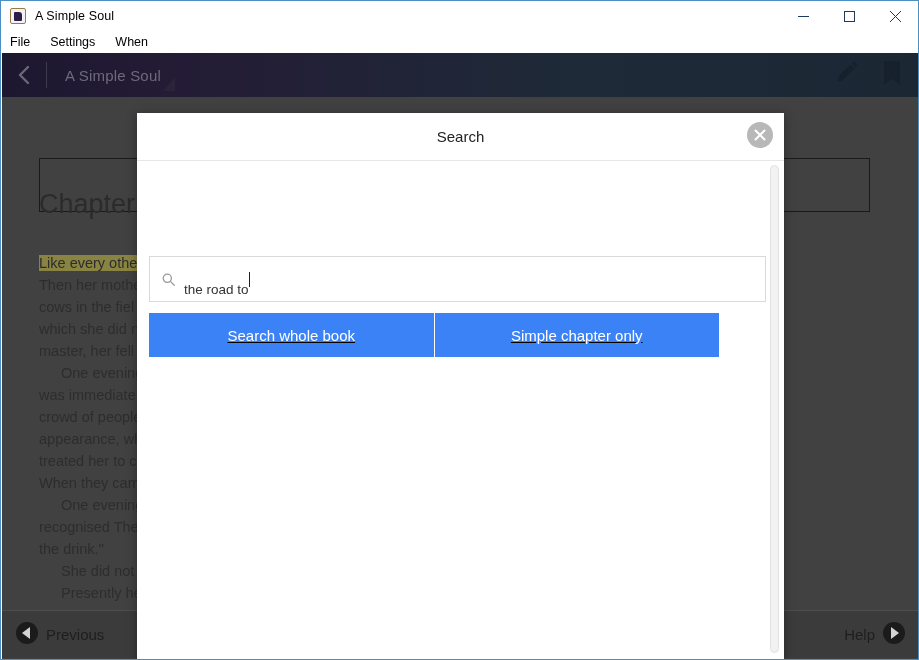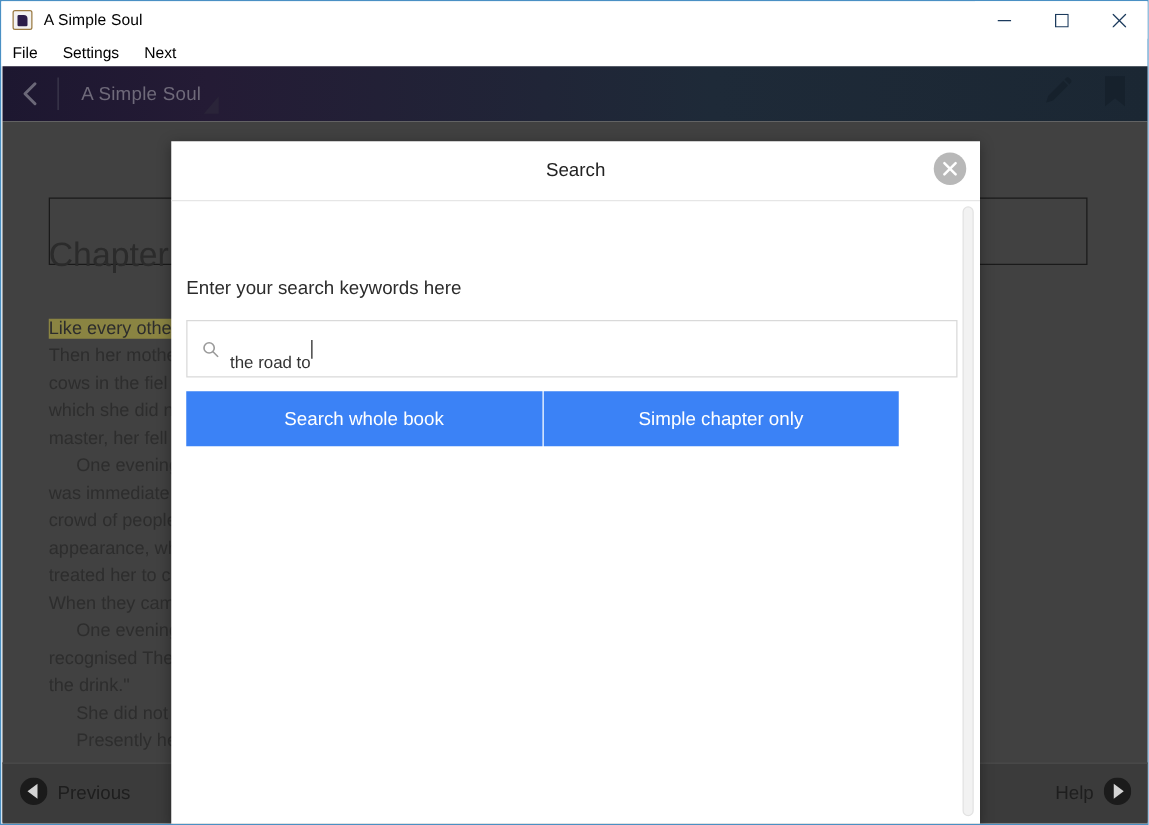--- a/index.html
+++ b/index.html
@@ -270,20 +270,21 @@
     background: #222222;
     vertical-align: -2px;
     margin-left: 0px;
   }
   #dialog-buttons {
     position: absolute;
     left: 12px; top: 152px;
     width: 570px;
     display: flex;
     gap: 1px;
+    text-decoration: underline;
   }
   .dlg-btn {
     flex: 1;
     height: 44px;
     background: #3b82f6;
     color: #ffffff;
     font-size: 15px;
     border: none;
     font-family: "Liberation Sans", sans-serif;
     cursor: pointer;
@@ -327,21 +328,21 @@
             <line x1="0" y1="0" x2="11" y2="11" stroke="#1b3a5c" stroke-width="1"></line>
             <line x1="11" y1="0" x2="0" y2="11" stroke="#1b3a5c" stroke-width="1"></line>
           </svg>
       </div>
     </div>
   </div>
 
   <div id="menubar">
     <div class="menu-item">File</div>
     <div class="menu-item">Settings</div>
-    <div class="menu-item">Next</div>
+    <div class="menu-item">When</div>
   </div>
 
   <div id="reader-header">
     <div id="back-chevron">
       <svg width="14" height="20" viewBox="0 0 14 20">
           <polyline points="11,2 3,10 11,18" fill="none" stroke="#6b6878" stroke-width="2.4" stroke-linecap="round" stroke-linejoin="round"></polyline>
         </svg>
     </div>
     <div id="header-divider"></div>
     <div id="book-title-header">A Simple Soul</div>
@@ -410,21 +411,20 @@
       <div id="dialog-title">Search</div>
       <div id="dialog-close">
         <svg width="14" height="14" viewBox="0 0 14 14">
           <line x1="2.5" y1="2.5" x2="11.5" y2="11.5" stroke="#ffffff" stroke-width="2" stroke-linecap="round"></line>
           <line x1="11.5" y1="2.5" x2="2.5" y2="11.5" stroke="#ffffff" stroke-width="2" stroke-linecap="round"></line>
         </svg>
       </div>
     </div>
 
     <div id="dialog-body">
-      <div id="search-prompt">Enter your search keywords here</div>
 
       <div id="search-input-wrap">
         <span id="search-icon">
           <svg width="13" height="13" viewBox="0 0 13 13">
             <circle cx="5.3" cy="5.3" r="4.1" fill="none" stroke="#9a9a9a" stroke-width="1.3"></circle>
             <line x1="8.4" y1="8.4" x2="12.2" y2="12.2" stroke="#9a9a9a" stroke-width="1.3" stroke-linecap="round"></line>
           </svg>
         </span>
         <span id="search-value" placeholder="">the road to</span>
           <span id="text-caret"></span>

